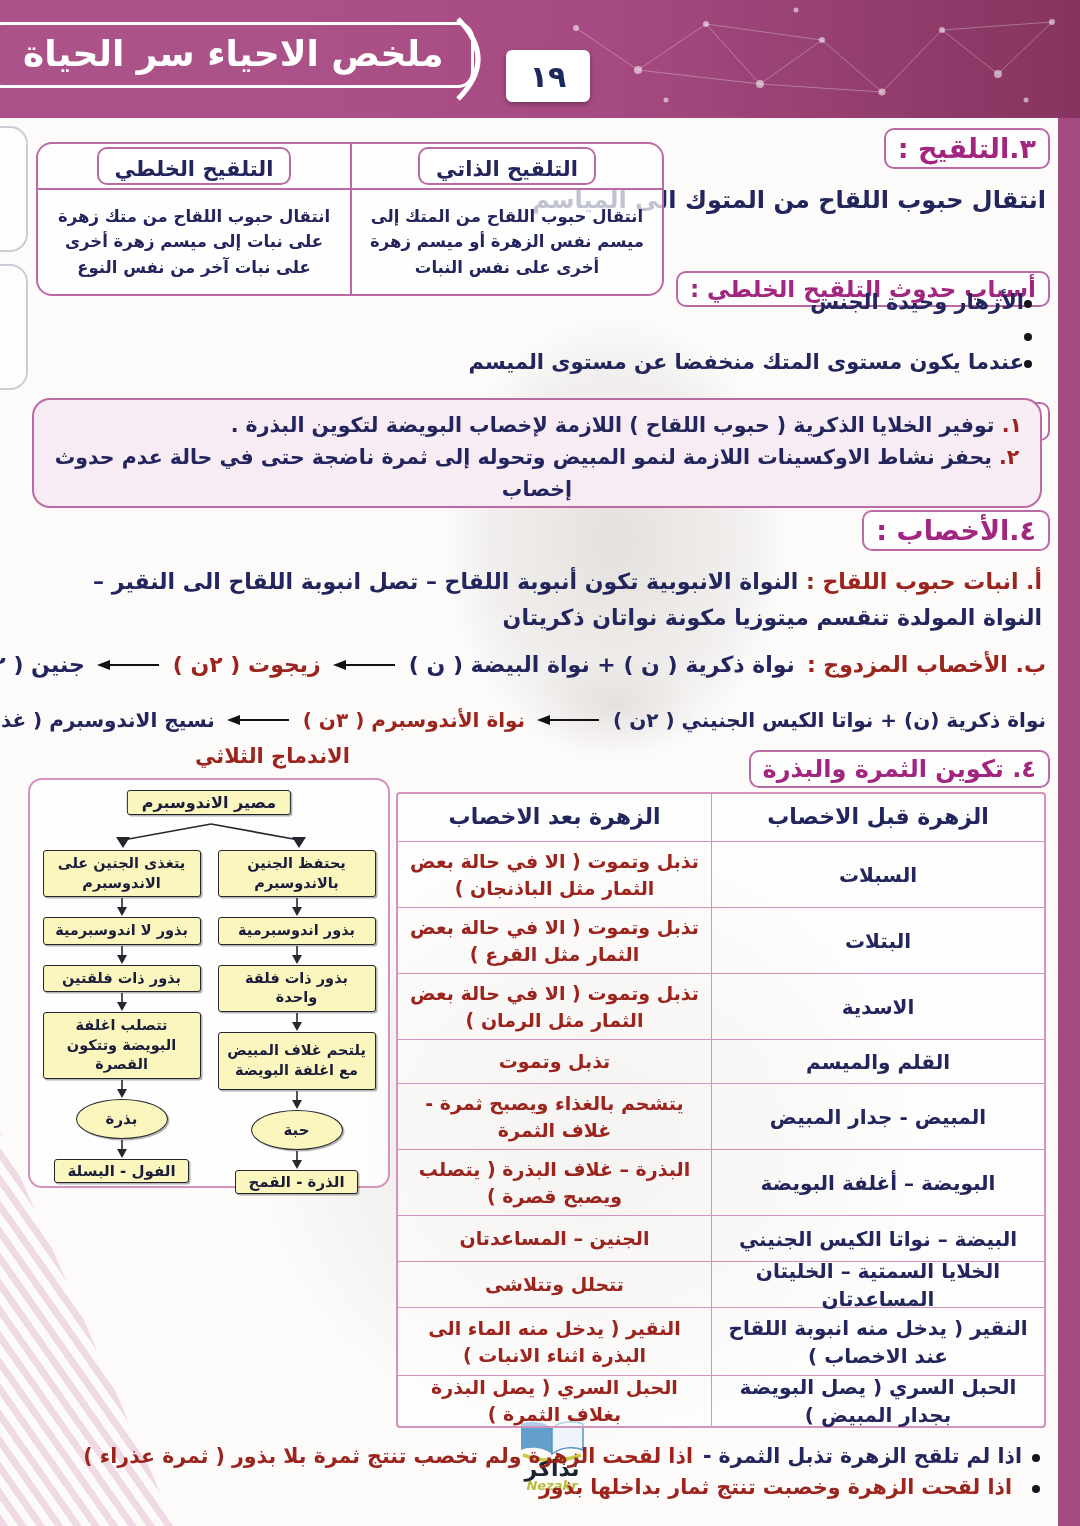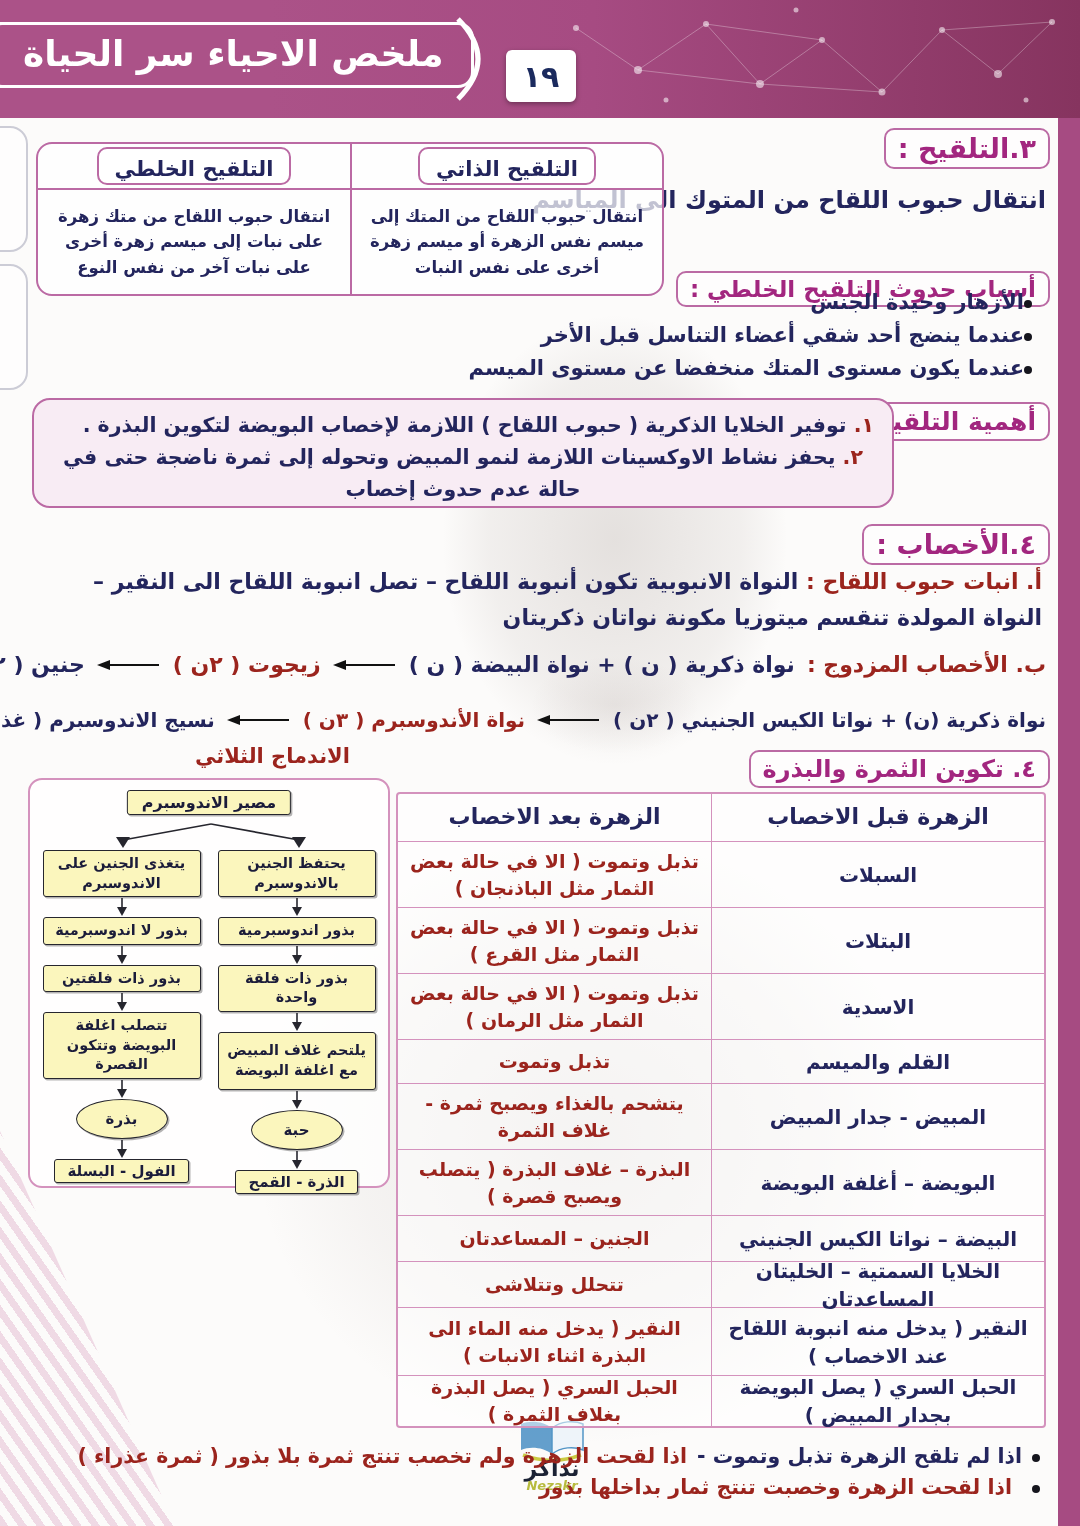--- a/index.html
+++ b/index.html
@@ -27,21 +27,21 @@
   .strip{position:absolute;right:0;top:0;width:22px;height:1526px;background:var(--header-bg);z-index:2;}
   .tab{position:absolute;left:-28px;width:56px;height:126px;border:2px solid #ccccd6;border-radius:18px;background:rgba(255,255,255,.55);z-index:1;}
   .tab1{top:126px}.tab2{top:264px}
 
   
   .header{position:absolute;top:0;left:0;width:1080px;height:118px;z-index:4;
     background:linear-gradient(to left,#86345f,#a64b82 45%,#ab5288 75%);}
   .title-box{position:absolute;left:-14px;top:22px;border:3.5px solid #fff;border-radius:16px;
     padding:8px 28px 11px 34px;color:#fff;font-weight:bold;font-size:36px;white-space:nowrap;}
   .bracket{position:absolute;left:452px;top:16px;}
-  .page-num{position:absolute;left:506px;top:50px;width:70px;height:52px;background:#fff;border-radius:6px;
+  .page-num{position:absolute;left:506px;top:50px;width:84px;height:52px;background:#fff;border-radius:6px;
     box-shadow:0 2px 5px rgba(0,0,0,.35);display:flex;align-items:center;justify-content:center;
     font-size:30px;font-weight:bold;color:#1b2a5e;}
   .net{position:absolute;right:14px;top:0;}
 
   
   .hbox{position:absolute;border:2px solid var(--border-pink);border-radius:10px;padding:3px 12px;
     font-weight:bold;color:var(--magenta);background:rgba(255,255,255,.6);white-space:nowrap;z-index:3;}
   .navy{color:var(--navy)} .red{color:var(--maroon)}
   .abs{position:absolute;z-index:3;}
   .dot{flex:0 0 auto;width:8px;height:8px;border-radius:50%;background:#15151d;margin-top:10px;}
@@ -54,21 +54,21 @@
   .ptable .div-l{border-left:2px solid var(--border-pink);}
   .pill{border:2px solid var(--border-pink);border-radius:10px;padding:8px 16px 2px;color:var(--navy);
     font-weight:bold;font-size:21px;background:rgba(255,255,255,.6);}
   .ptable .bc{display:flex;align-items:center;justify-content:center;text-align:center;
     padding:4px 10px;color:var(--navy);font-weight:bold;font-size:16.5px;line-height:1.55;}
 
   
   .reasons{position:absolute;right:48px;top:290px;z-index:3;}
   .reason{display:flex;align-items:flex-start;color:var(--navy);font-weight:bold;font-size:21px;
     margin-bottom:9px;white-space:nowrap;}
-  .imp-box{position:absolute;left:32px;top:398px;width:862px;height:110px;z-index:3;
+  .imp-box{position:absolute;left:32px;top:398px;width:1010px;height:110px;z-index:3;
     border:2.5px solid var(--border-pink);border-radius:18px;background:var(--light-pink-bg);
     padding:10px 18px;}
   .imp-line{font-size:20.5px;font-weight:bold;line-height:1.55;text-align:right;}
   .imp-line.c{text-align:center;}
 
   
   .item-a{position:absolute;right:38px;top:564px;width:1004px;font-size:22px;font-weight:bold;
     line-height:1.65;text-align:right;z-index:3;}
   .chain{position:absolute;right:34px;display:flex;align-items:center;gap:12px;white-space:nowrap;
     font-weight:bold;z-index:3;}
@@ -184,42 +184,41 @@
 
   <div class="hbox" style="right:30px;top:232px;font-size:23px;margin-top:39px;">أسباب حدوث التلقيح الخلطي :</div>
 
   <div class="reasons">
     <div class="reason">
       <span class="dot"></span>
       <span>الأزهار وحيدة الجنس</span>
     </div>
     <div class="reason">
       <span class="dot"></span>
-      <span>عندما ينضج أحد شقي أعضاء التناسل قبل الأخر</span>
     </div>
     <div class="reason">
       <span class="dot"></span>
       <span>عندما يكون مستوى المتك منخفضا عن مستوى الميسم</span>
     </div>
   </div>
 
   <div class="hbox" style="right:30px;top:402px;font-size:25px;">أهمية التلقيح :</div>
 
   <div class="imp-box">
     <div class="imp-line">
       <span class="red">١.</span>
       <span class="navy">توفير الخلايا الذكرية ( حبوب اللقاح ) اللازمة لإخصاب البويضة لتكوين البذرة .</span>
     </div>
     <div class="imp-line c">
       <span class="red">٢.</span>
       <span class="navy">يحفز نشاط الاوكسينات اللازمة لنمو المبيض وتحوله إلى ثمرة ناضجة حتى في حالة عدم حدوث إخصاب</span>
     </div>
   </div>
 
-  <div class="hbox" style="right:30px;top:524px;font-size:27px;">٤.الأخصاب :</div>
+  <div class="hbox" style="right:30px;top:510px;font-size:27px;">٤.الأخصاب :</div>
 
   <div class="item-a">
     <span class="red">أ. انبات حبوب اللقاح :</span>
     <span class="navy">النواة الانبوبية تكون أنبوبة اللقاح – تصل انبوبة اللقاح الى النقير – النواة المولدة تنقسم ميتوزيا مكونة نواتان ذكريتان</span>
   </div>
 
   <div class="chain chain-b">
     <span class="red">ب. الأخصاب المزدوج :</span>
     <span class="navy">نواة ذكرية ( ن ) + نواة البيضة ( ن )</span>
     <svg class="arr" width="64" height="12" viewBox="0 0 64 12">
@@ -345,21 +344,21 @@
     <div class="c-after">تتحلل وتتلاشى</div>
     <div class="c-before">النقير ( يدخل منه انبوبة اللقاح عند الاخصاب )</div>
     <div class="c-after">النقير ( يدخل منه الماء الى البذرة اثناء الانبات )</div>
     <div class="c-before last">الحبل السري ( يصل البويضة بجدار المبيض )</div>
     <div class="c-after last">الحبل السري ( يصل البذرة بغلاف الثمرة )</div>
   </div>
 
   <div class="notes">
     <div class="note">
       <span class="dot"></span>
-      <span class="navy">اذا لم تلقح الزهرة تذبل وتموت -</span>
+      <span class="navy">اذا لم تلقح الزهرة تذبل الثمرة -</span>
       <span class="red">اذا لقحت الزهرة ولم تخصب تنتج ثمرة بلا بذور ( ثمرة عذراء )</span>
     </div>
     <div class="note">
       <span class="dot"></span>
       <span class="navy"></span>
       <span class="red">اذا لقحت الزهرة وخصبت تنتج ثمار بداخلها بذور</span>
     </div>
   </div>
 
   <div class="logo">

